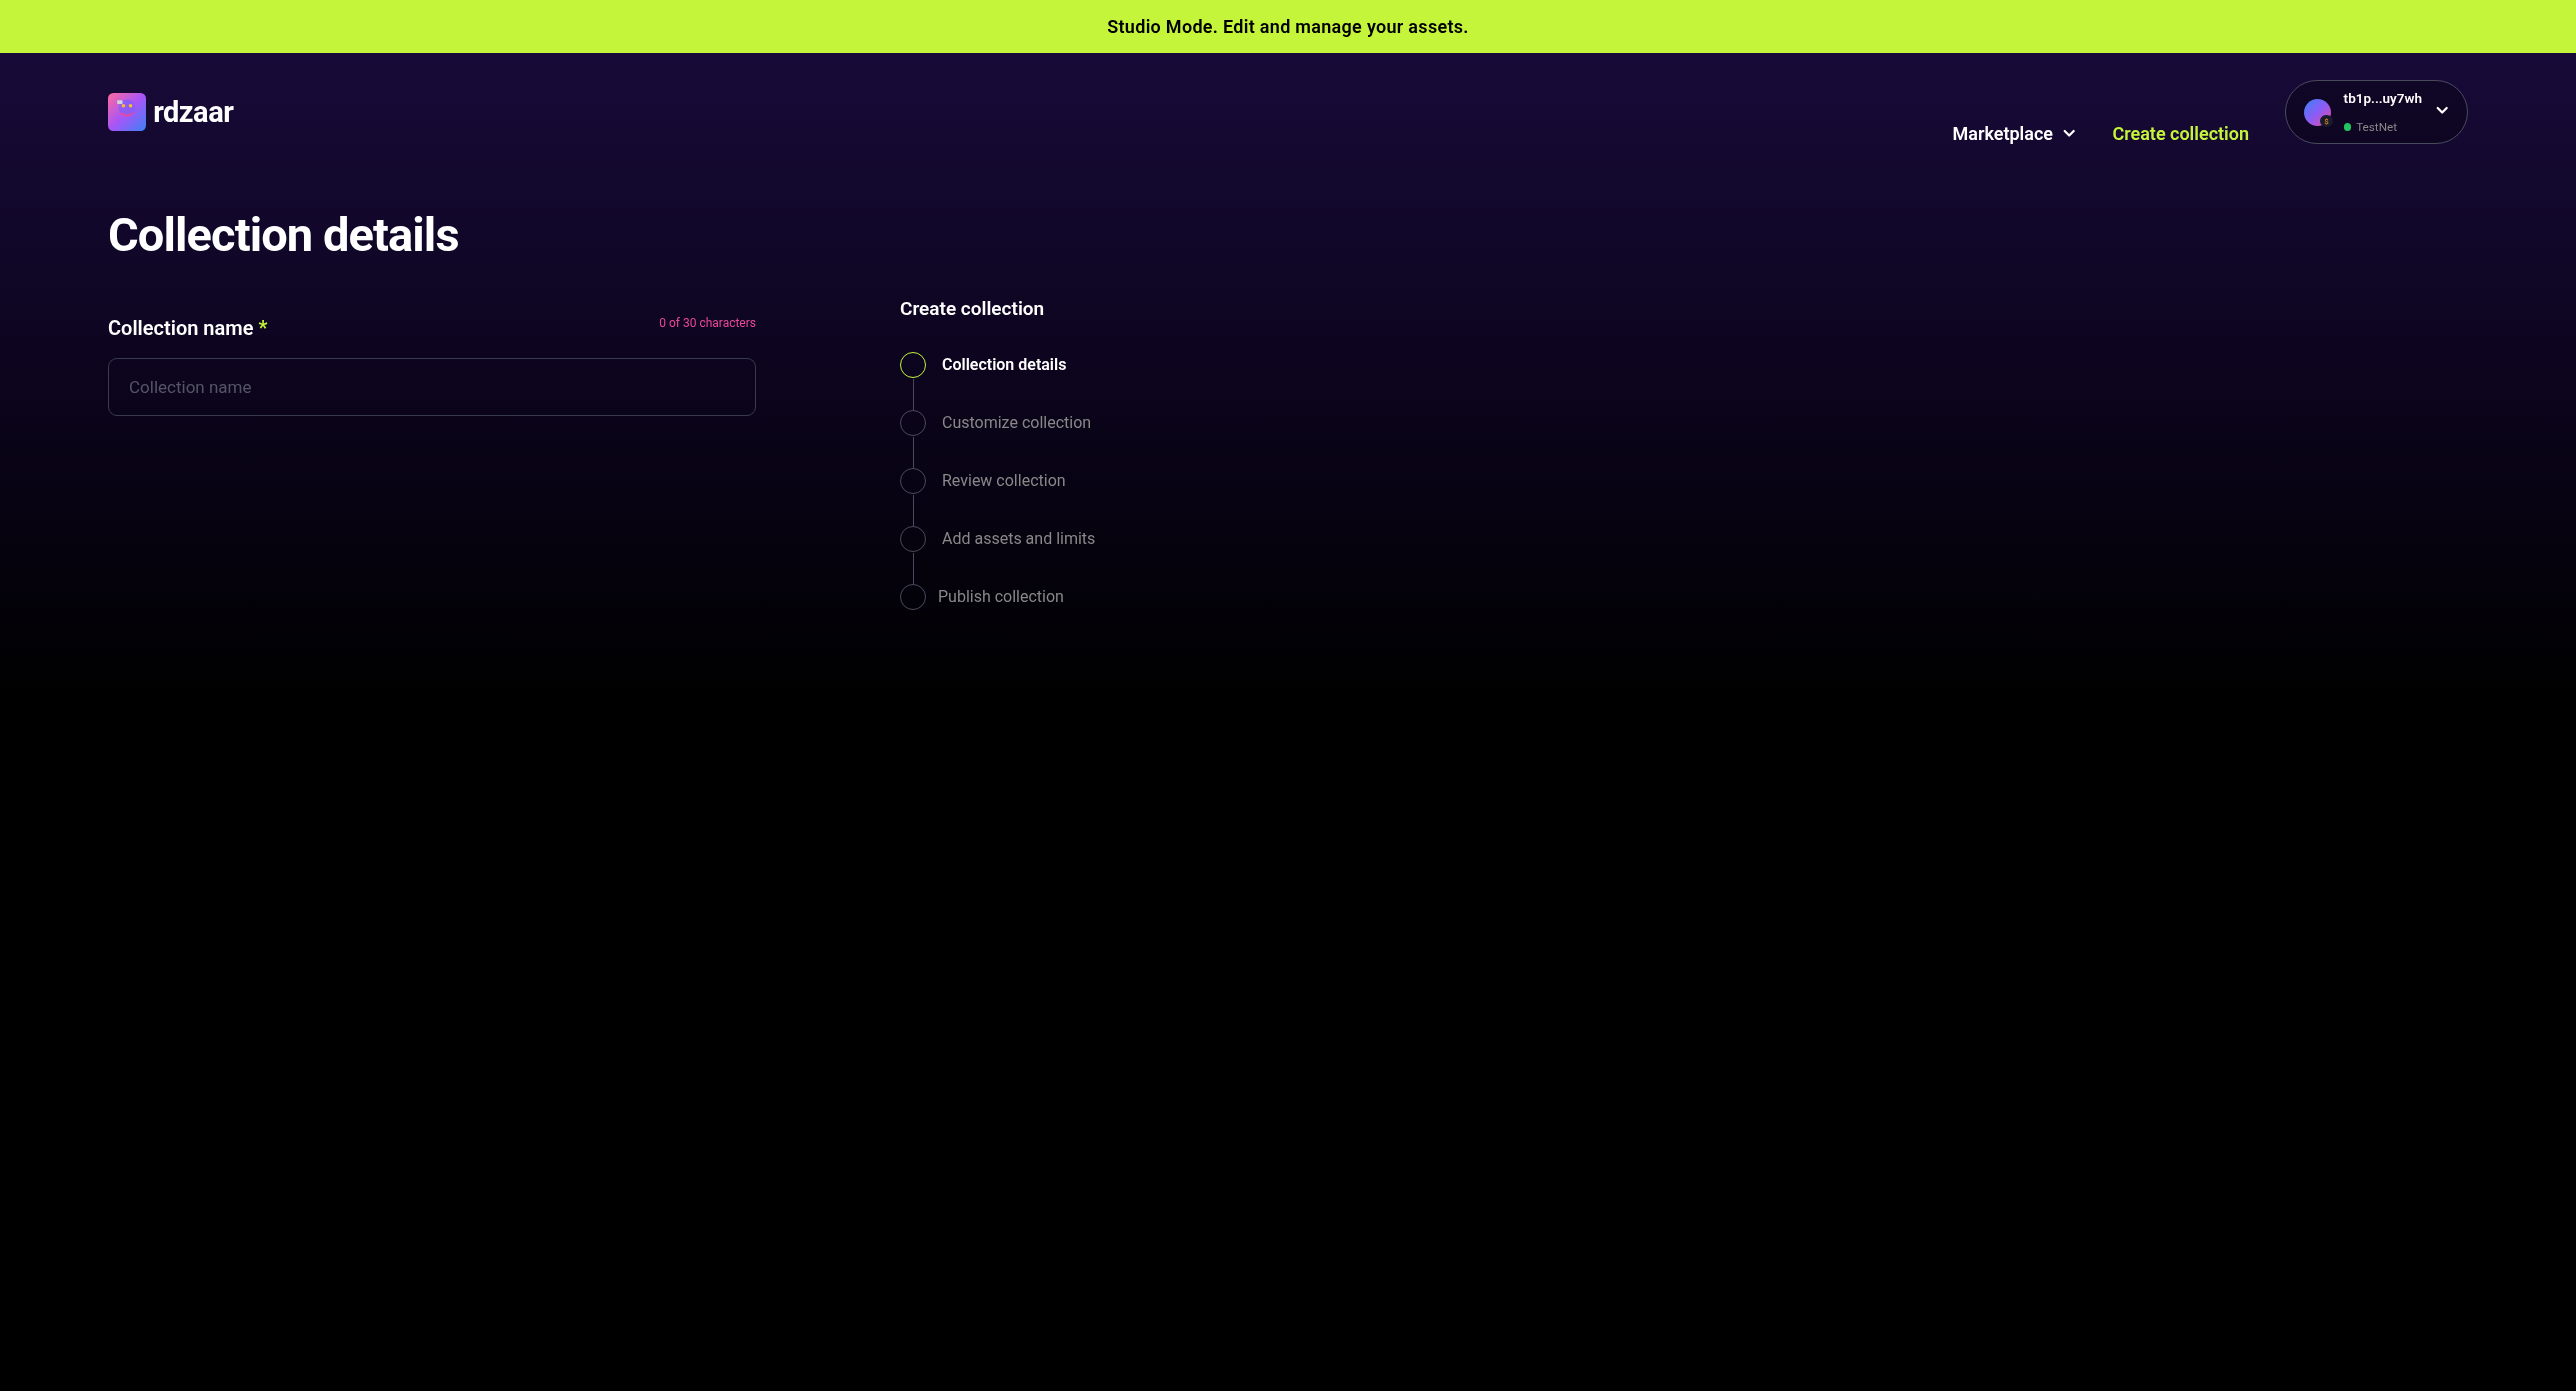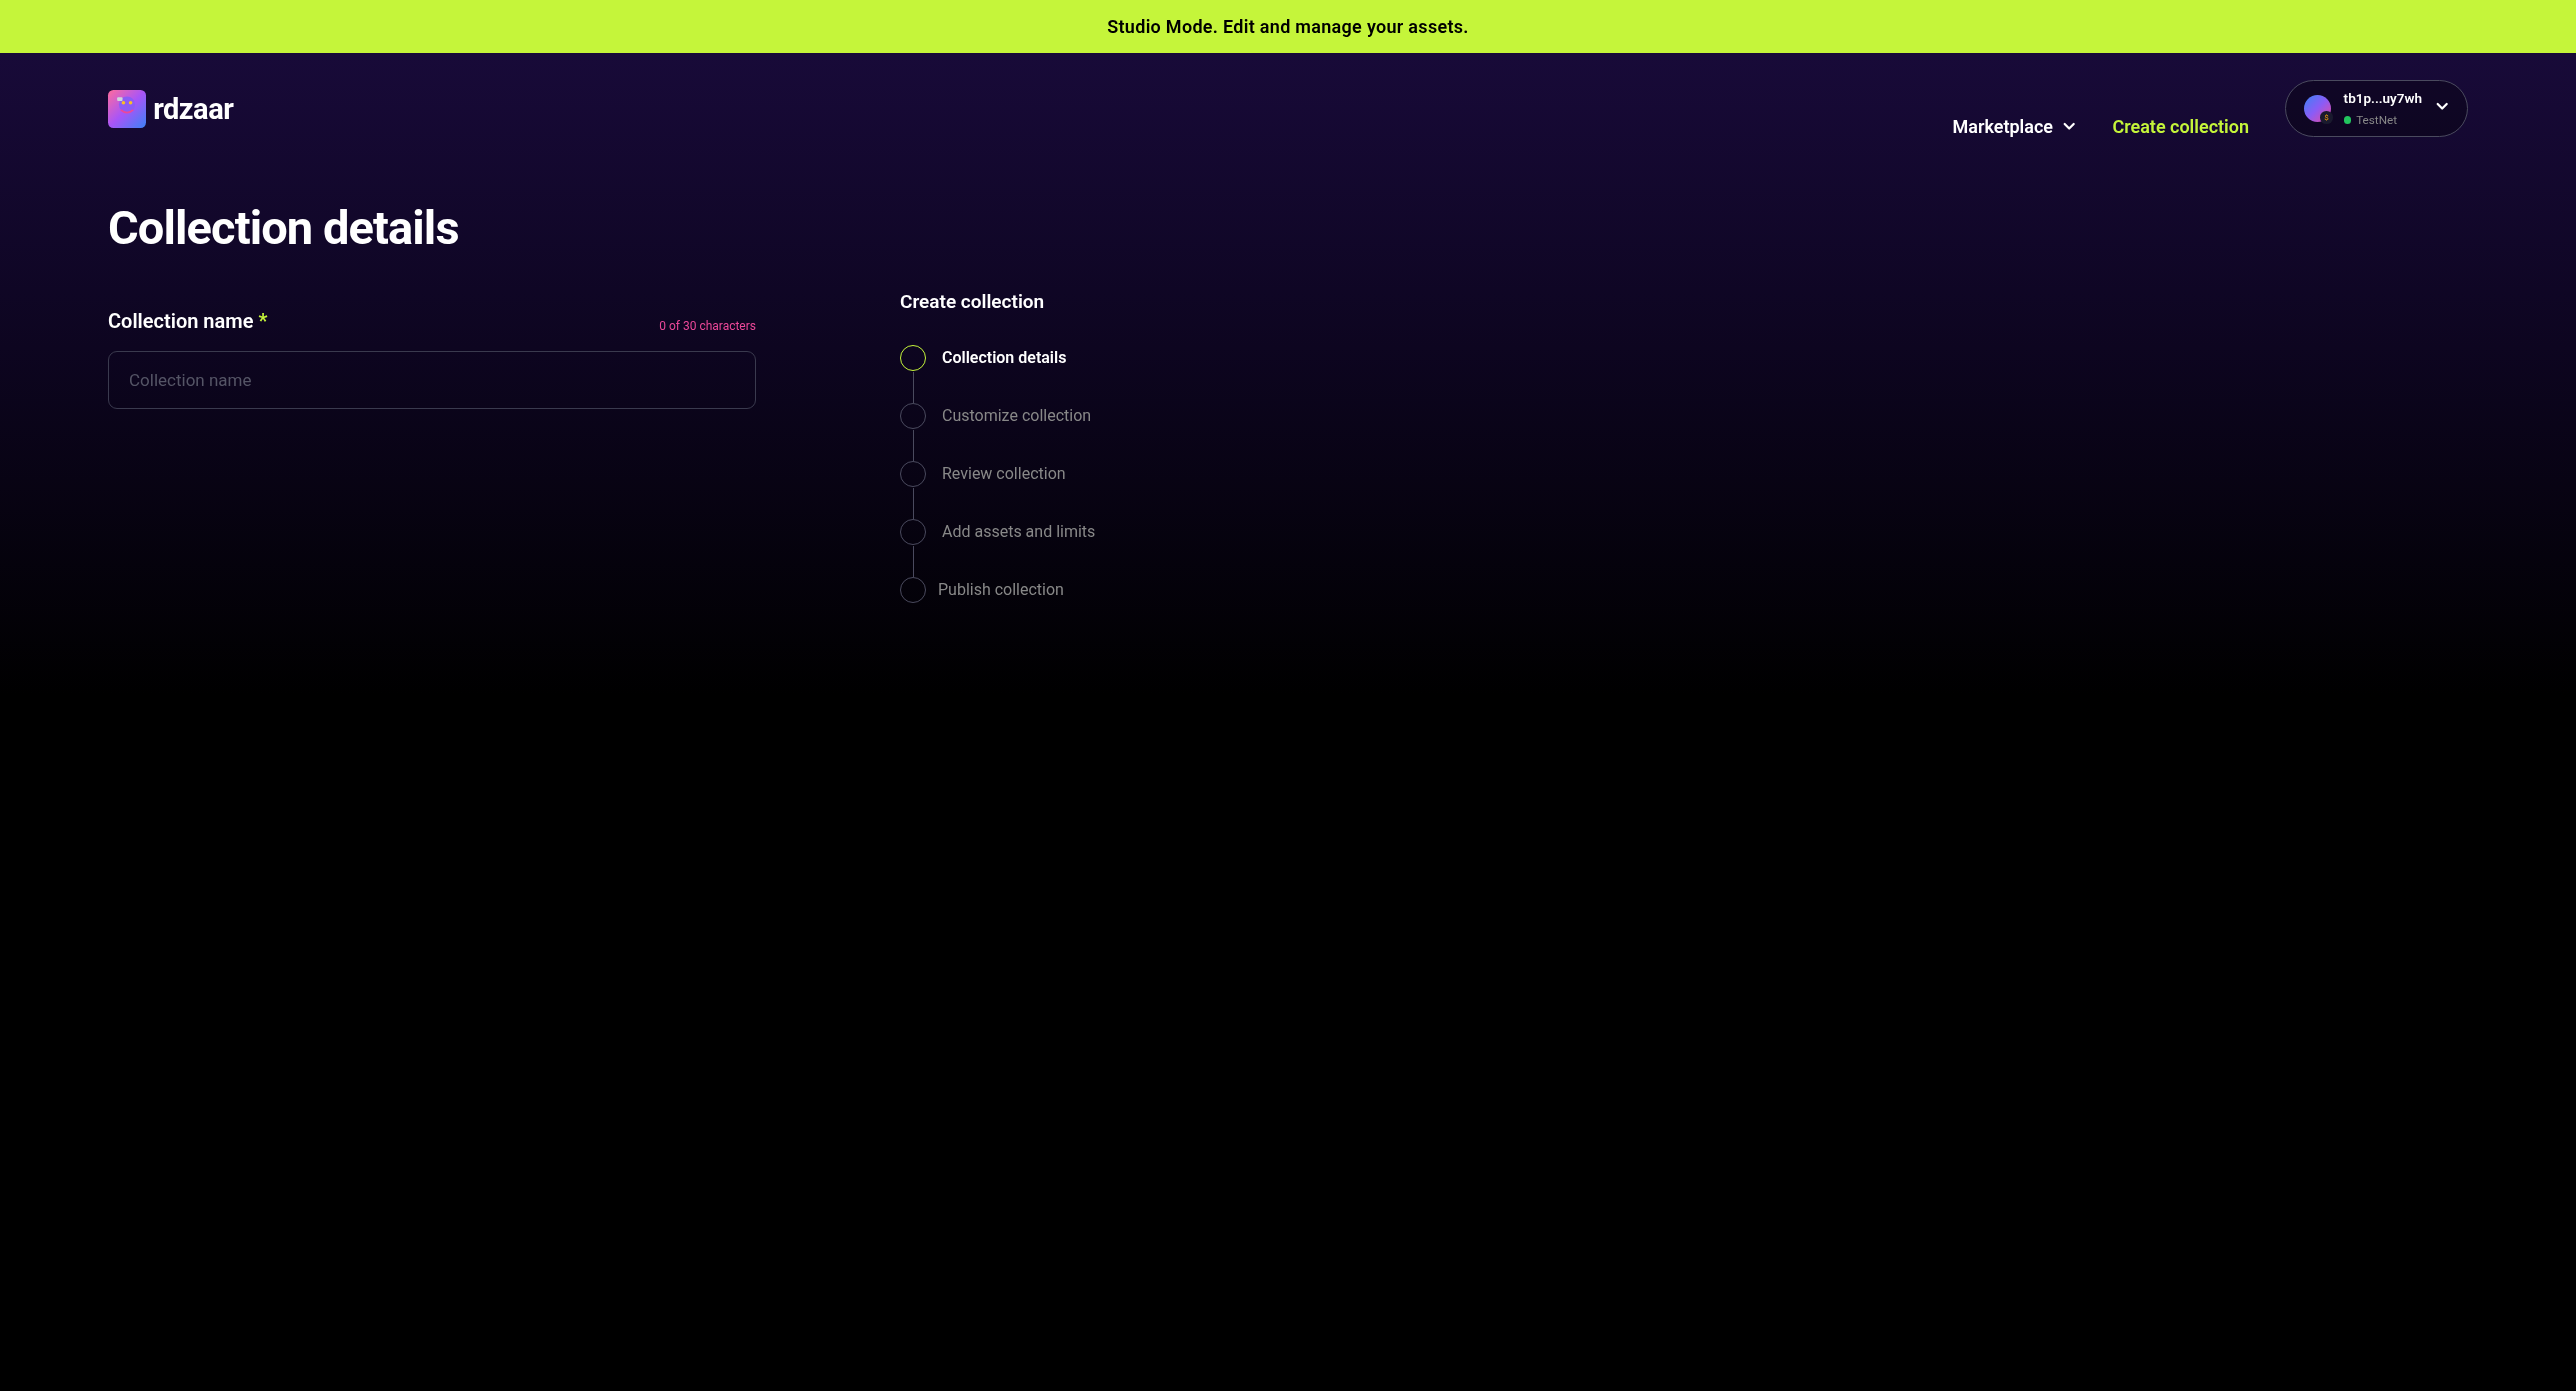--- a/index.html
+++ b/index.html
@@ -111,21 +111,21 @@
   display: flex;
   align-items: center;
   justify-content: center;
   font-size: 8px;
   color: #f59e0b;
 }
 
 .account-info {
   display: flex;
   flex-direction: column;
-  gap: 7px;
+  gap: 14px;
 }
 
 .account-address {
   font-size: 13.5px;
   font-weight: 600;
   color: #ffffff;
 }
 
 .account-network {
   display: flex;
@@ -159,21 +159,21 @@
   letter-spacing: -0.9px;
 }
 
 .form-group {
   margin-bottom: 45px;
 }
 
 .form-label-row {
   display: flex;
   justify-content: space-between;
-  align-items: flex-end;
+  align-items: flex-start;
   margin-bottom: 18px;
 }
 
 .form-label {
   font-size: 20px;
   font-weight: 600;
   color: #ffffff;
 }
 
 .required {

